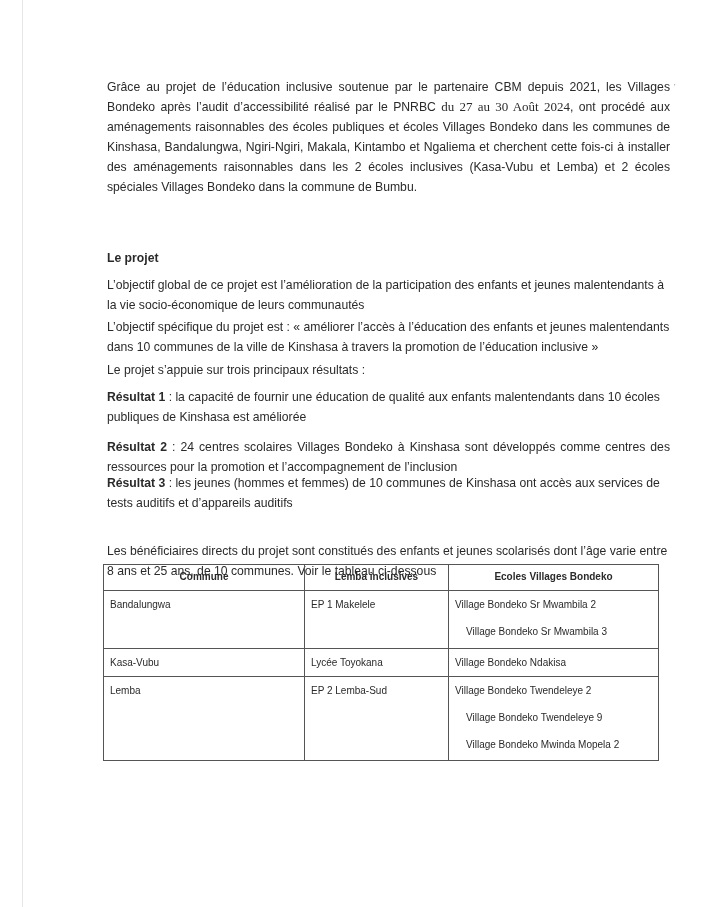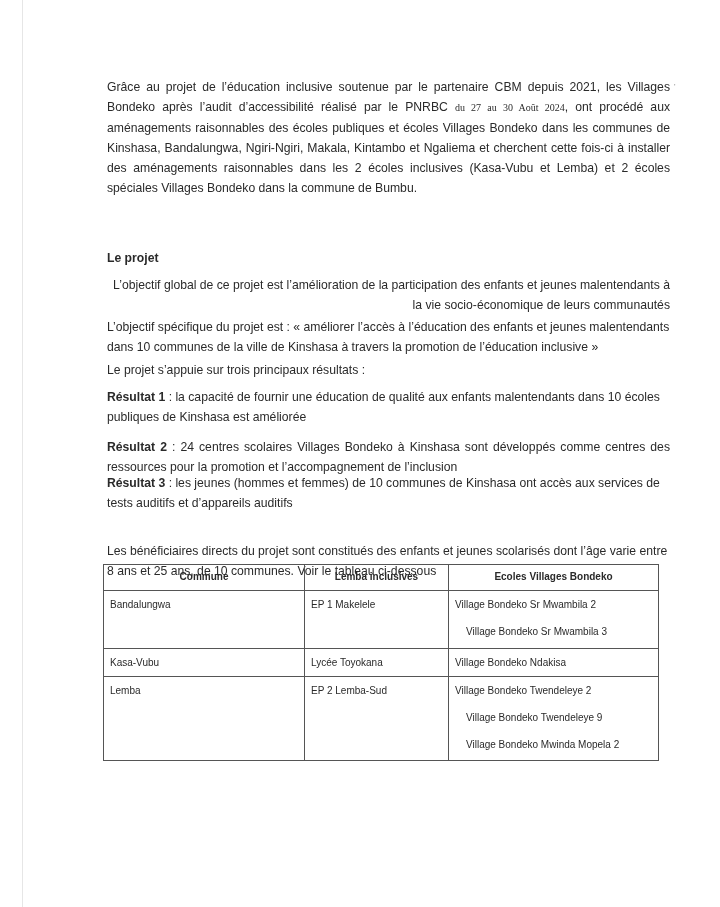--- a/index.html
+++ b/index.html
@@ -4,21 +4,21 @@
 <style>
   html, body { margin: 0; padding: 0; }
   body {
     width: 720px; height: 907px; background: #ffffff; position: relative; overflow: hidden;
     font-family: "Liberation Sans", "DejaVu Sans", sans-serif; color: #2a2a2a;
   }
   .margin-line { position: absolute; left: 22px; top: 0; width: 1px; height: 907px; background: #e6e6e6; }
   .page { position: absolute; left: 107px; top: 77px; width: 563px; font-size: 12.2px; line-height: 20px; }
   p { margin: 0; }
   .justify { text-align: justify; }
-  .date { font-family: "Liberation Serif", "DejaVu Serif", serif; font-size: 10px; }
+  .date { font-family: "Liberation Serif", "DejaVu Serif", serif; font-size: 13px; }
   .heading { font-weight: bold; position: absolute; top: 171px; left: 0; }
   .block { position: absolute; left: 0; width: 563px; }
   b { font-weight: bold; }
   .tick { position: absolute; left: 674px; top: 82px; font-size: 8px; color: #888; }
 
   table.schools {
     position: absolute; left: 103px; top: 564px; width: 556px;
     border-collapse: collapse; font-size: 10px; color: #2a2a2a;
   }
   table.schools th, table.schools td { border: 1px solid #555; vertical-align: top; padding: 0 6px; }
@@ -32,21 +32,21 @@
 <body>
 
 <div class="margin-line"></div>
 <span class="tick">'</span>
 
 <div class="page">
   <p class="justify block" style="top:0;"><span>Grâce au projet de l’éducation inclusive soutenue par le partenaire CBM depuis 2021, les Villages Bondeko après l’audit d’accessibilité réalisé par le PNRBC </span><span class="date">du 27 au 30 Août 2024</span><span>, ont procédé aux aménagements raisonnables des écoles publiques  et écoles Villages Bondeko dans les communes de Kinshasa, Bandalungwa, Ngiri-Ngiri, Makala, Kintambo et Ngaliema et cherchent cette fois-ci à installer des aménagements raisonnables dans les 2 écoles inclusives (Kasa-Vubu et Lemba) et 2 écoles spéciales Villages Bondeko dans la commune de Bumbu.</span></p>
 
   <p class="heading">Le projet</p>
 
-  <p class="block" style="top:198px;text-align:right;">L’objectif global de ce projet est l’amélioration de la participation des enfants et jeunes malentendants à la vie socio-économique de leurs communautés</p>
+  <p class="block" style="top:198px;">L’objectif global de ce projet est l’amélioration de la participation des enfants et jeunes malentendants à la vie socio-économique de leurs communautés</p>
   <p class="block" style="top:240px;">L’objectif spécifique du projet est : « améliorer l’accès à l’éducation des enfants et jeunes malentendants dans 10 communes de la ville de Kinshasa à travers la promotion de l’éducation inclusive »</p>
   <p class="block" style="top:283px;">Le projet s’appuie sur trois principaux résultats :</p>
 
   <p class="block" style="top:310px;"><b>Résultat 1</b><span> : la capacité de fournir une éducation de qualité aux enfants malentendants dans 10 écoles publiques de Kinshasa est améliorée</span></p>
   <p class="block justify" style="top:360px;"><b>Résultat 2</b><span> : 24 centres scolaires Villages Bondeko à Kinshasa sont développés comme centres des ressources pour la promotion et l’accompagnement de l’inclusion</span></p>
   <p class="block" style="top:396px;"><b>Résultat 3</b><span> : les jeunes (hommes et femmes) de 10 communes de Kinshasa ont accès aux services de tests auditifs et d’appareils auditifs</span></p>
 
   <p class="block" style="top:438px;margin-top:26px;">Les bénéficiaires directs du projet sont constitués des enfants et jeunes scolarisés dont l’âge varie entre 8 ans et 25 ans, de 10 communes. Voir le tableau ci-dessous</p>
 </div>
 

